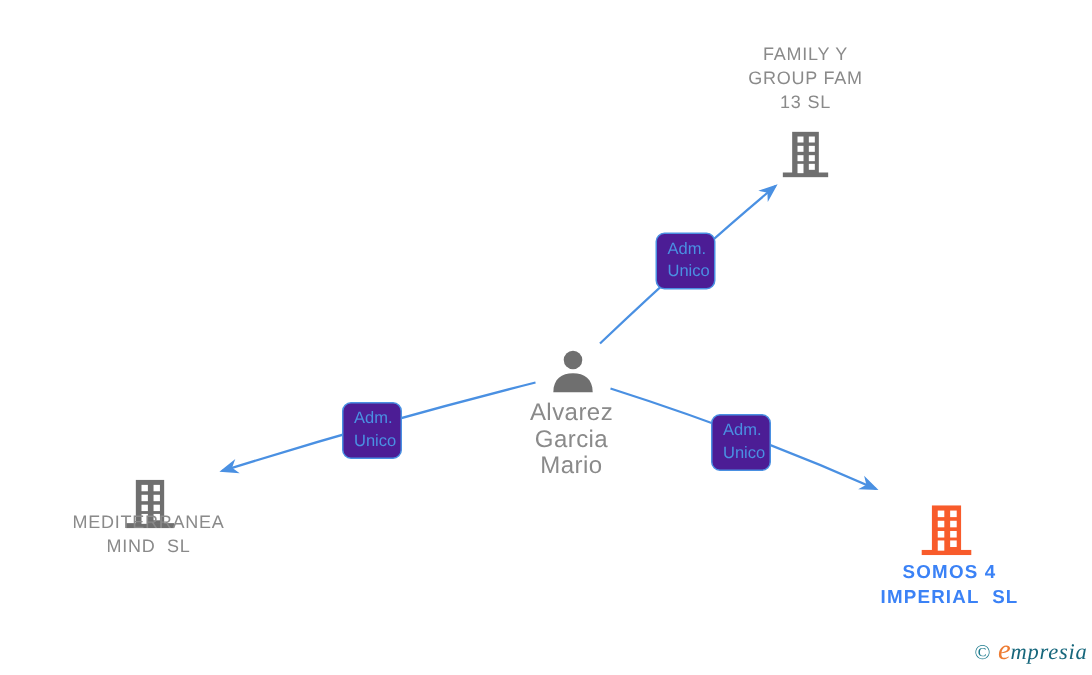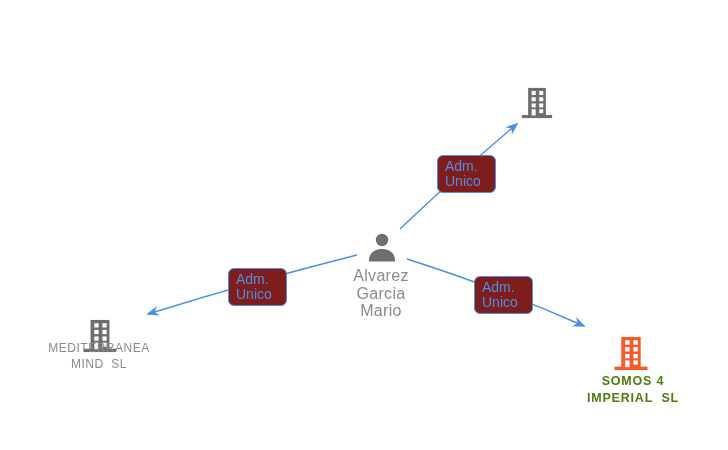--- a/index.html
+++ b/index.html
@@ -8,24 +8,24 @@
     font-family:"Liberation Sans",sans-serif;overflow:hidden;
   }
   .edges-layer{position:absolute;left:0;top:0;width:728px;height:450px;}
   .node-icon{position:absolute;transform:translateX(-50%);}
   .node-label{
     position:absolute;transform:translateX(-50%);
     white-space:pre;text-align:center;
     font-size:12px;line-height:16px;letter-spacing:0.5px;color:#8a8a8a;
   }
   .person-label{font-size:16px;line-height:17.5px;letter-spacing:0.3px;}
-  .bold-label{font-weight:bold;font-size:12.5px;line-height:17px;color:#4d7c0f;letter-spacing:0.8px;}
+  .bold-label{font-weight:bold;font-size:12.5px;line-height:17px;color:#3b82f6;letter-spacing:0.8px;}
   .adm-box{
-    position:absolute;background:#7f1d1d;border:1.5px solid #4a90e2;border-radius:6px;
-    padding:3px 14px 4px 7px;color:#4a90e2;font-size:14px;line-height:14.5px;
+    position:absolute;background:#4c1d95;border:1.5px solid #4a90e2;border-radius:6px;
+    padding:3px 3px 4px 7px;color:#4a90e2;font-size:11px;line-height:14.5px;
     white-space:pre;box-sizing:border-box;
   }
   .watermark{
     position:absolute;right:3px;bottom:5px;
     font-family:"Liberation Serif",serif;font-style:italic;
   }
   .wm-copy{color:#1c7a8c;font-size:14px;margin-right:5px;font-style:normal;}
   .wm-e{color:#ee7c33;font-size:19px;}
   .wm-rest{color:#17677c;font-size:15px;letter-spacing:0.5px;}
 </style>
@@ -38,20 +38,23 @@
     <defs>
       <marker id="arrow" viewBox="0 0 10 8" refX="8.2" refY="4" markerWidth="9.5" markerHeight="7.5" orient="auto">
         <path d="M0.5,0.5 L9.5,4 L0.5,7.5 L3.2,4 Z" fill="#4a90e2"></path>
       </marker>
     </defs>
     <path d="M 400 229 Q 462 170 517 124" fill="none" stroke="#4a90e2" stroke-width="1.5" marker-end="url(#arrow)"></path>
     <path d="M 357 255 Q 250 282 148 314" fill="none" stroke="#4a90e2" stroke-width="1.5" marker-end="url(#arrow)"></path>
     <path d="M 407 259 Q 498 288 584 326" fill="none" stroke="#4a90e2" stroke-width="1.5" marker-end="url(#arrow)"></path>
   </svg>
 
+  <div class="node-label" style="left:537px;top:28px;">FAMILY Y
+GROUP FAM
+13 SL</div>
   <svg class="node-icon" style="left:537px;top:87px;" width="32" height="32" viewBox="0 0 36 34" fill="#6f6f6f">
     <rect x="1" y="30.5" width="34" height="3.5"></rect>
     <rect x="8" y="0" width="20" height="31"></rect>
     <g fill="#ffffff">
       <rect x="12" y="3.5" width="4.5" height="4.5"></rect>
         <rect x="20.5" y="3.5" width="4.5" height="4.5"></rect>
       <rect x="12" y="10.5" width="4.5" height="4.5"></rect>
         <rect x="20.5" y="10.5" width="4.5" height="4.5"></rect>
       <rect x="12" y="17.5" width="4.5" height="4.5"></rect>
         <rect x="20.5" y="17.5" width="4.5" height="4.5"></rect>
@@ -102,14 +105,17 @@
   <div class="node-label bold-label" style="left:633px;top:373px;">SOMOS 4
 IMPERIAL  SL</div>
 
   <div class="adm-box" style="left:437px;top:155px;">Adm.
 Unico</div>
   <div class="adm-box" style="left:228px;top:268px;">Adm.
 Unico</div>
   <div class="adm-box" style="left:474px;top:276px;">Adm.
 Unico</div>
 
+  <div class="watermark">
+    <span class="wm-copy">©</span><span class="wm-e">e</span><span class="wm-rest">mpresia</span>
+  </div>
 
 </div>
 
 </body></html>

